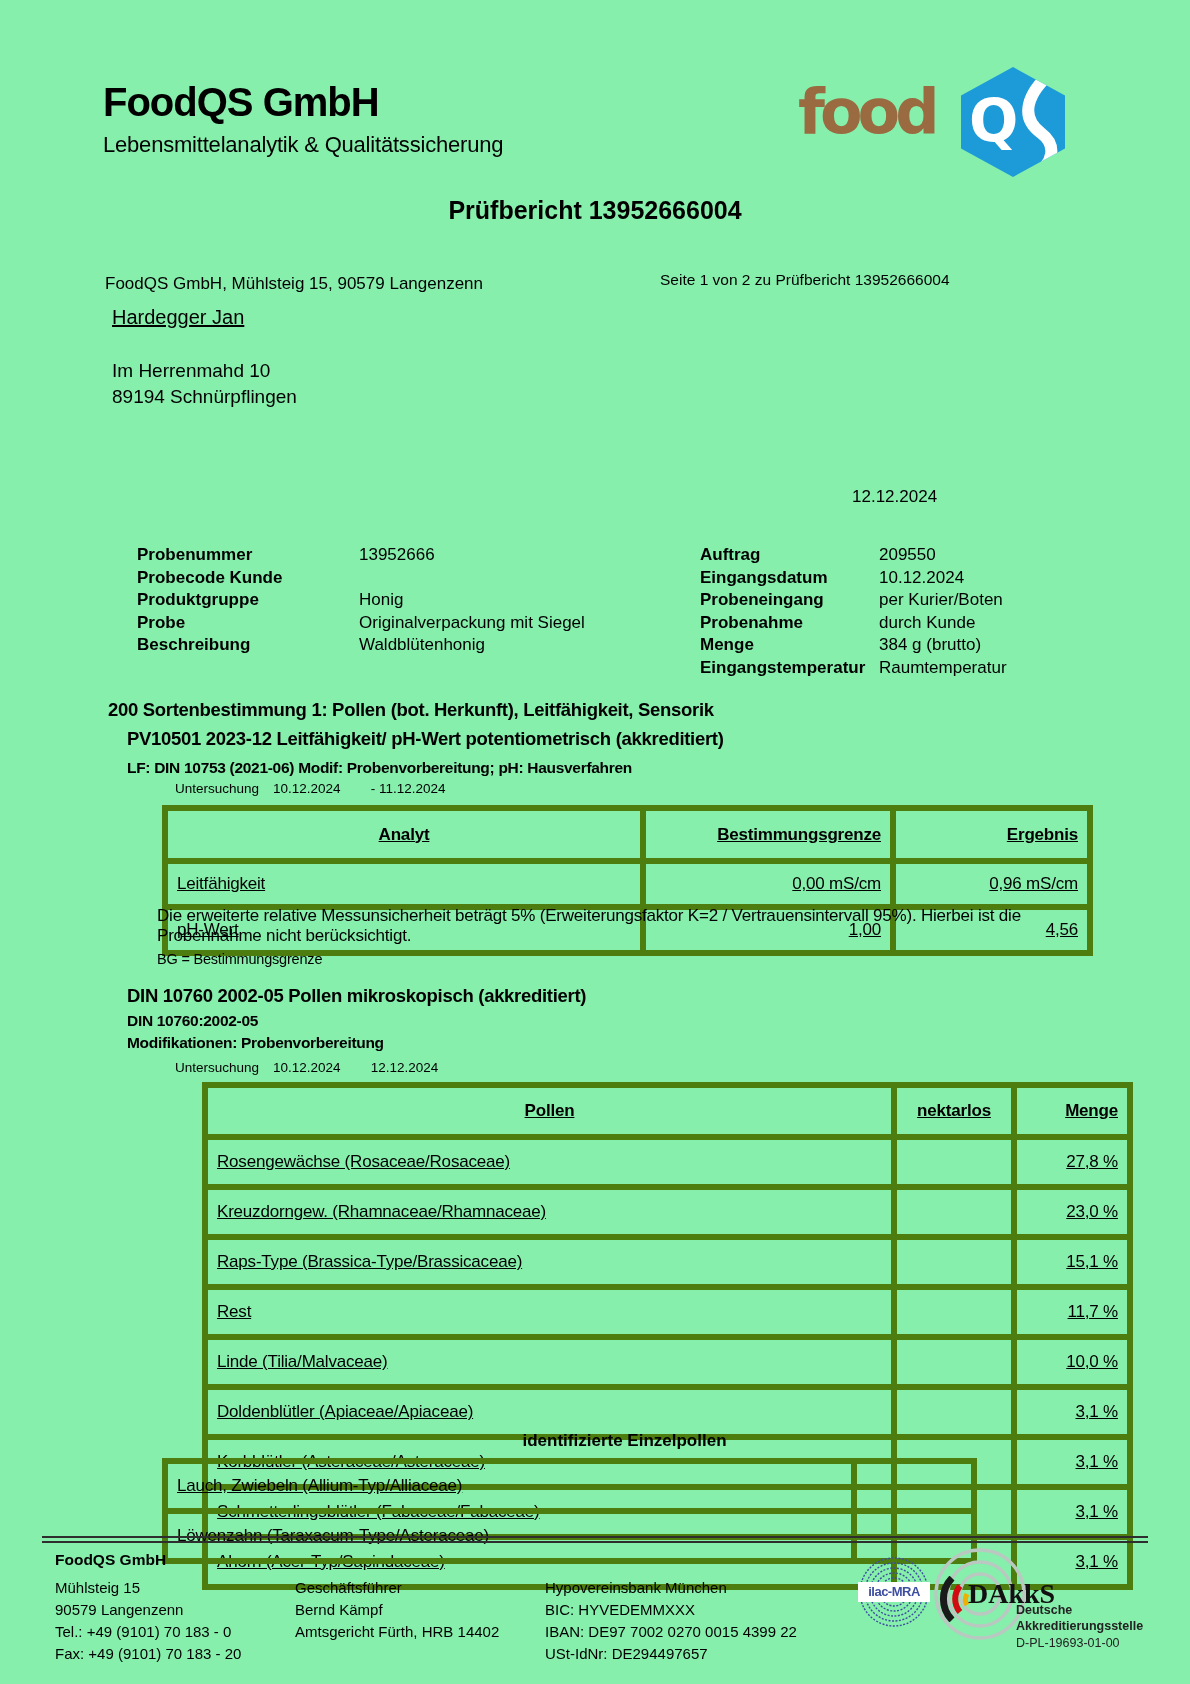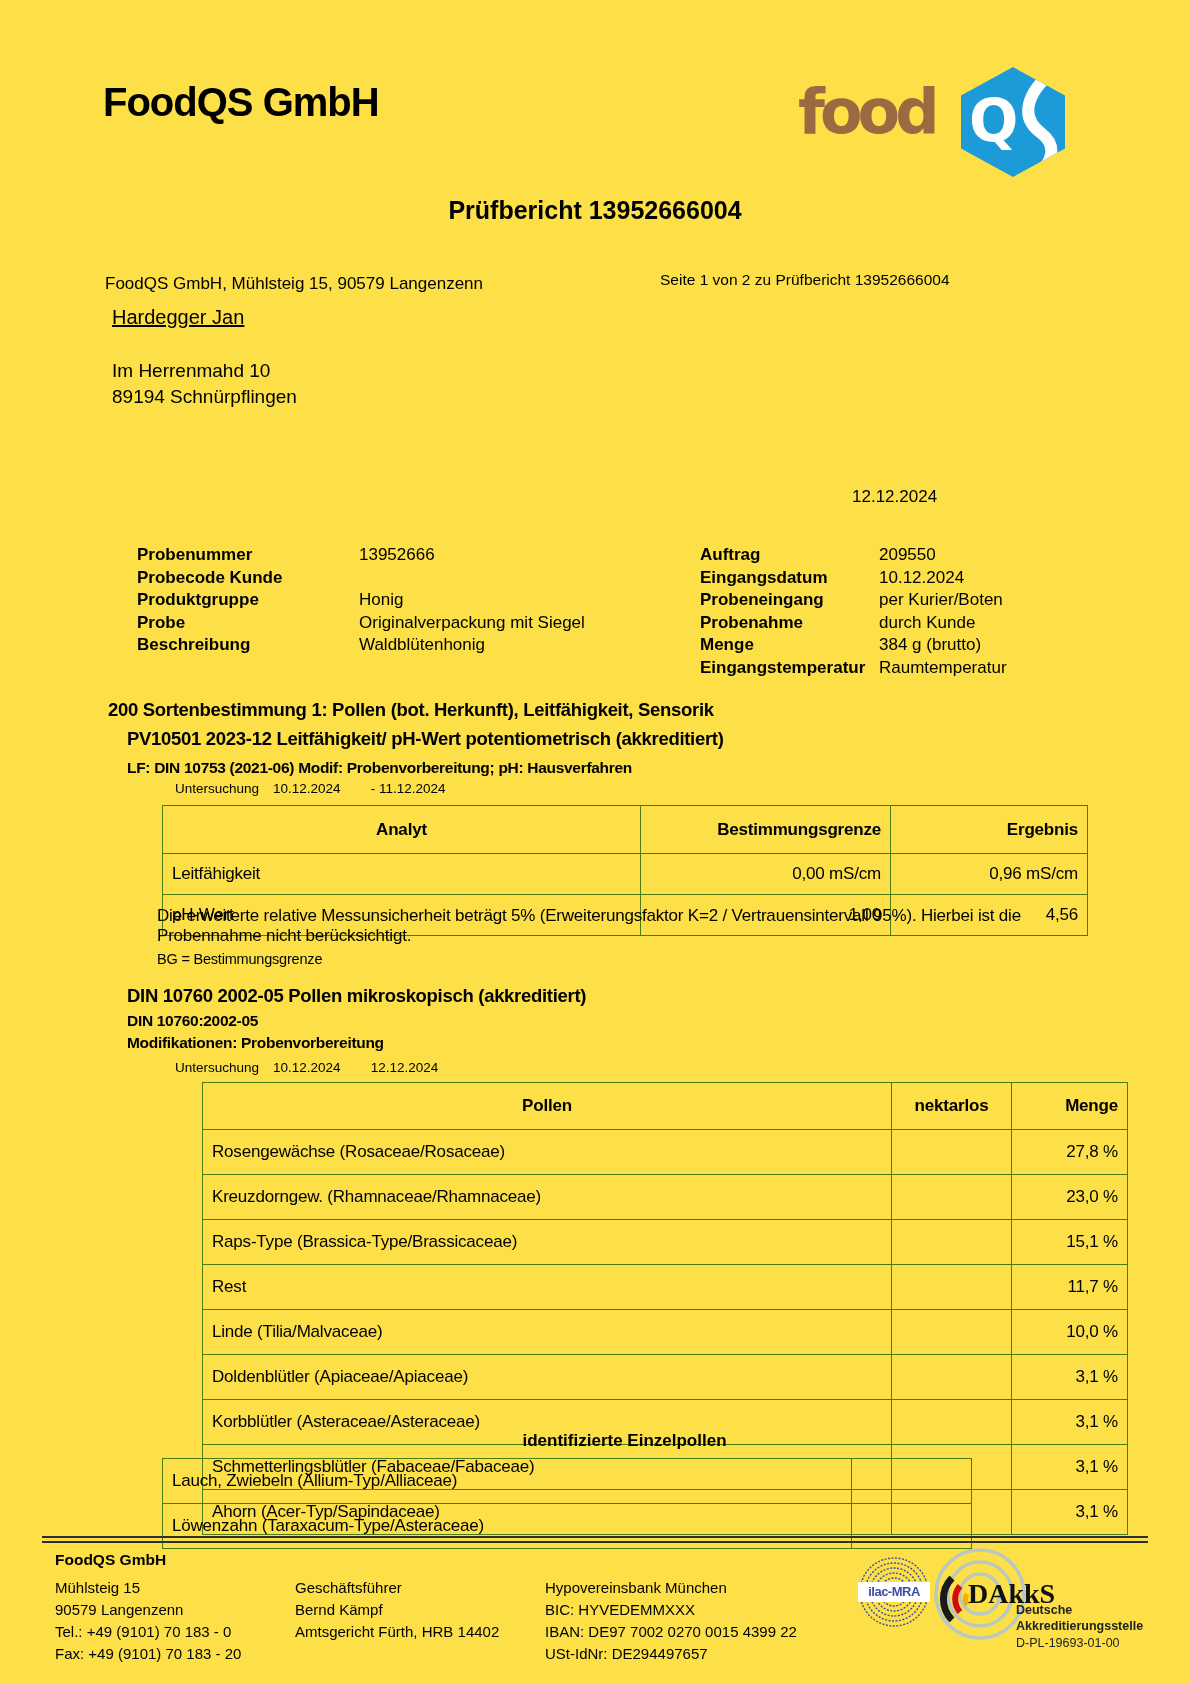--- a/index.html
+++ b/index.html
@@ -1,16 +1,16 @@
 <!DOCTYPE html>
 <html><head>
 <meta charset="utf-8">
 <style>
   html,body{margin:0;padding:0;background:#fff;}
-  .page{position:relative;width:1190px;height:1684px;background:#fde047;overflow:hidden;
+  .page{position:relative;width:1190px;height:1684px;background:#86efac;overflow:hidden;
         font-family:"Liberation Sans",sans-serif;color:#000;}
   .abs{position:absolute;}
 
   
   .company-title{left:103px;top:80px;font-size:40px;font-weight:bold;letter-spacing:-1px;}
   .tagline{left:103px;top:132px;font-size:22px;letter-spacing:-0.2px;}
   .logo{left:798px;top:63px;width:280px;height:118px;}
   .logo-food{position:absolute;left:0;top:12px;font-family:"DejaVu Sans",sans-serif;
              font-weight:bold;font-size:62px;color:#9A6B41;letter-spacing:-5px;}
   .logo-hex{position:absolute;left:163px;top:4px;width:104px;height:110px;background:#1D9BD8;
@@ -40,22 +40,22 @@
   .m1-title{left:127px;top:728px;font-size:18.5px;font-weight:bold;letter-spacing:-0.3px;}
   .m1-sub{left:127px;top:759px;font-size:15.5px;font-weight:bold;letter-spacing:-0.3px;}
   .unters{font-size:13.5px;display:flex;}
   .unters .u-label{margin-right:14px;}
   .unters .u-end{margin-left:30px;}
   .unters1{left:175px;top:781px;}
   .unters2{left:175px;top:1060px;}
 
   
   table.t{position:absolute;border-collapse:collapse;table-layout:fixed;}
-  .t th,.t td{border:1px solid #4d7c0f;padding:7px 9px;font-size:17px;letter-spacing:-0.2px;
-              overflow:hidden;white-space:nowrap;font-weight:normal;}
+  .t th,.t td{border:6px solid #4d7c0f;padding:7px 9px;font-size:17px;letter-spacing:-0.2px;
+              overflow:hidden;white-space:nowrap;font-weight:normal;text-decoration:underline;}
   .t th{font-weight:bold;}
   .hc{text-align:center;} .hr{text-align:right;} .cl{text-align:left;} .cr{text-align:right;} .cc{text-align:center;}
   .t1{left:162px;top:805px;width:925px;}
   .t1 th{height:33px;} .t1 td{height:26px;}
   .t2{left:162px;top:1082px;width:925px;margin-left:40px;}
   .t2 th{height:32px;} .t2 td{height:30px;}
   .t3{left:162px;top:1458px;width:809px;}
   .t3 td{height:30px;}
 
   .note1{left:157px;top:906px;width:905px;font-size:17px;line-height:20px;letter-spacing:-0.2px;}
@@ -83,20 +83,21 @@
   .dakks-sub1{left:1016px;top:1603px;font-size:12.5px;font-weight:bold;color:#222;}
   .dakks-sub2{left:1016px;top:1619px;font-size:12.5px;font-weight:bold;color:#222;}
   .dakks-sub3{left:1016px;top:1636px;font-size:12.5px;color:#222;}
 </style>
 </head>
 <body>
 
 <div class="page">
 
   <div class="abs company-title">FoodQS GmbH</div>
+  <div class="abs tagline">Lebensmittelanalytik &amp; Qualitätssicherung</div>
 
   <div class="abs logo">
     <span class="logo-food">food</span>
     <div class="logo-hex">
       <span class="logo-q">Q</span>
       <svg class="logo-s" width="104" height="110" viewBox="0 0 104 110">
         <path d="M92,4 C66,26 58,50 80,66 C96,78 93,96 74,108" stroke="#ffffff" stroke-width="12" fill="none"></path>
       </svg>
     </div>
   </div>

